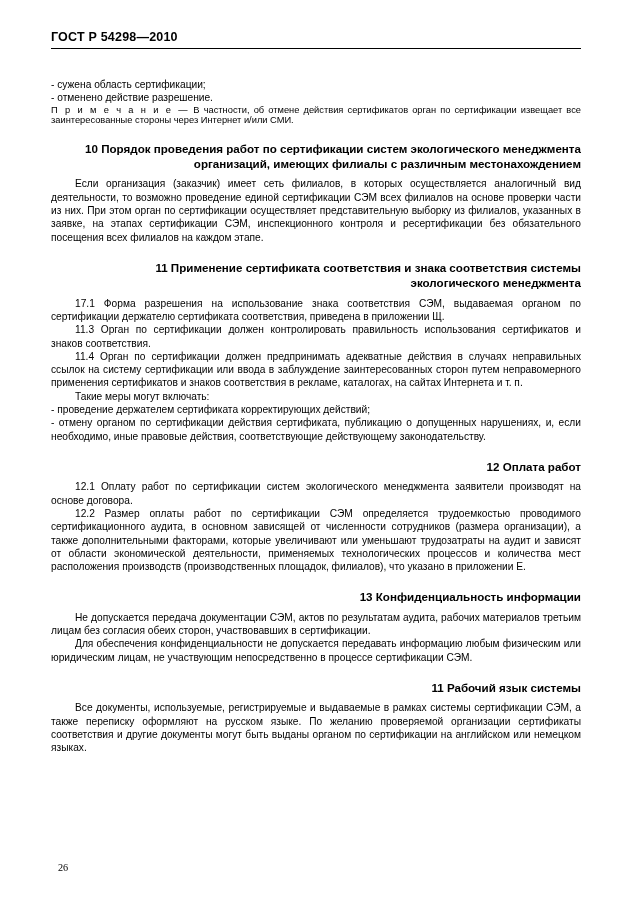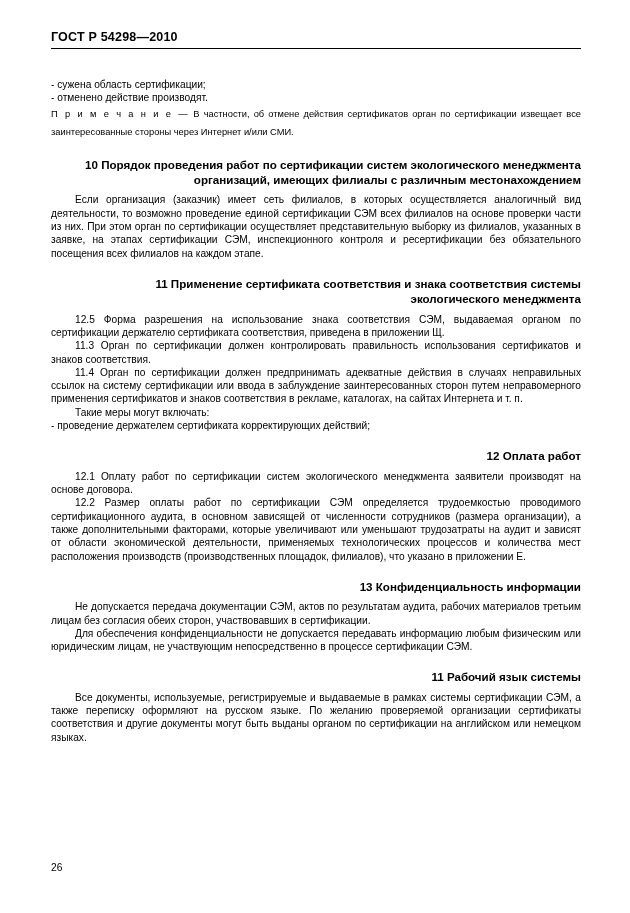--- a/index.html
+++ b/index.html
@@ -55,69 +55,71 @@
     text-indent: 24px;
   }
   p.noindent {
     text-indent: 0;
   }
   .spaced {
     letter-spacing: 1.6px;
   }
   .note {
     font-size: 9.3px;
-    line-height: 18px;
+    line-height: 10px;
   }
   h2.section {
     font-size: 11.6px;
     font-weight: bold;
     line-height: 15.4px;
     margin: 0;
     text-indent: 24px;
     text-align: right;
   }
   .gap-sm { height: 6px; }
   .gap-lg { height: 16px; }
   .footer {
     position: absolute;
-    left: 51px;
+    left: 58px;
     top: 862px;
     font-size: 10.2px;
+    font-family: Liberation Serif, serif;
   }
 </style>
 </head>
 <body>
 
 <div class="page">
 
   <div class="header">
     <div class="header-title">ГОСТ Р 54298—2010</div>
     <div class="header-rule"></div>
   </div>
 
   <div class="content">
 
     <p class="noindent">- сужена область сертификации;</p>
-    <p class="noindent">- отменено действие производят.</p>
+    <p class="noindent">- отменено действие разрешение.</p>
 
     <p class="note noindent"><span class="spaced">П р и м е ч а н и е —</span> <span>В частности, об отмене действия сертификатов орган по сертификации извещает все заинтересованные стороны через Интернет и/или СМИ.</span></p>
 
     <div class="gap-lg"></div>
     <h2 class="section">10 Порядок проведения работ по сертификации систем экологического менеджмента организаций, имеющих филиалы с различным местонахождением</h2>
     <div class="gap-sm"></div>
     <p class="indent">Если организация (заказчик) имеет сеть филиалов, в которых осуществляется аналогичный вид деятельности, то возможно проведение единой сертификации СЭМ всех филиалов на основе проверки части из них. При этом орган по сертификации осуществляет представительную выборку из филиалов, указанных в заявке, на этапах сертификации СЭМ, инспекционного контроля и ресертификации без обязательного посещения всех филиалов на каждом этапе.</p>
 
     <div class="gap-lg"></div>
     <h2 class="section">11 Применение сертификата соответствия и знака соответствия системы экологического  менеджмента</h2>
     <div class="gap-sm"></div>
-    <p class="indent">12.5 Форма разрешения на использование знака соответствия СЭМ, выдаваемая органом по сертификации держателю сертификата соответствия, приведена в приложении Щ.</p>
+    <p class="indent">17.1 Форма разрешения на использование знака соответствия СЭМ, выдаваемая органом по сертификации держателю сертификата соответствия, приведена в приложении Щ.</p>
     <p class="indent">11.3 Орган по сертификации должен контролировать правильность использования сертификатов и знаков соответствия.</p>
     <p class="indent">11.4 Орган по сертификации должен предпринимать адекватные действия в случаях неправильных ссылок на систему сертификации или ввода в заблуждение заинтересованных сторон путем неправомерного применения сертификатов и знаков соответствия в рекламе, каталогах, на сайтах Интернета и т. п.</p>
     <p class="indent">Такие меры могут включать:</p>
     <p class="noindent">- проведение держателем сертификата корректирующих действий;</p>
+    <p class="noindent">- отмену органом по сертификации действия сертификата, публикацию о допущенных нарушениях, и, если необходимо, иные правовые действия, соответствующие действующему законодательству.</p>
 
     <div class="gap-lg"></div>
     <h2 class="section">12 Оплата работ</h2>
     <div class="gap-sm"></div>
     <p class="indent">12.1 Оплату работ по сертификации систем экологического менеджмента заявители производят на основе договора.</p>
     <p class="indent">12.2 Размер оплаты работ по сертификации СЭМ определяется трудоемкостью проводимого сертификационного аудита, в основном зависящей от численности сотрудников (размера организации), а также дополнительными факторами, которые увеличивают или уменьшают трудозатраты на аудит и зависят от области экономической деятельности, применяемых технологических процессов и количества мест расположения производств (производственных площадок, филиалов), что указано в приложении Е.</p>
 
     <div class="gap-lg"></div>
     <h2 class="section">13 Конфиденциальность информации</h2>
     <div class="gap-sm"></div>

